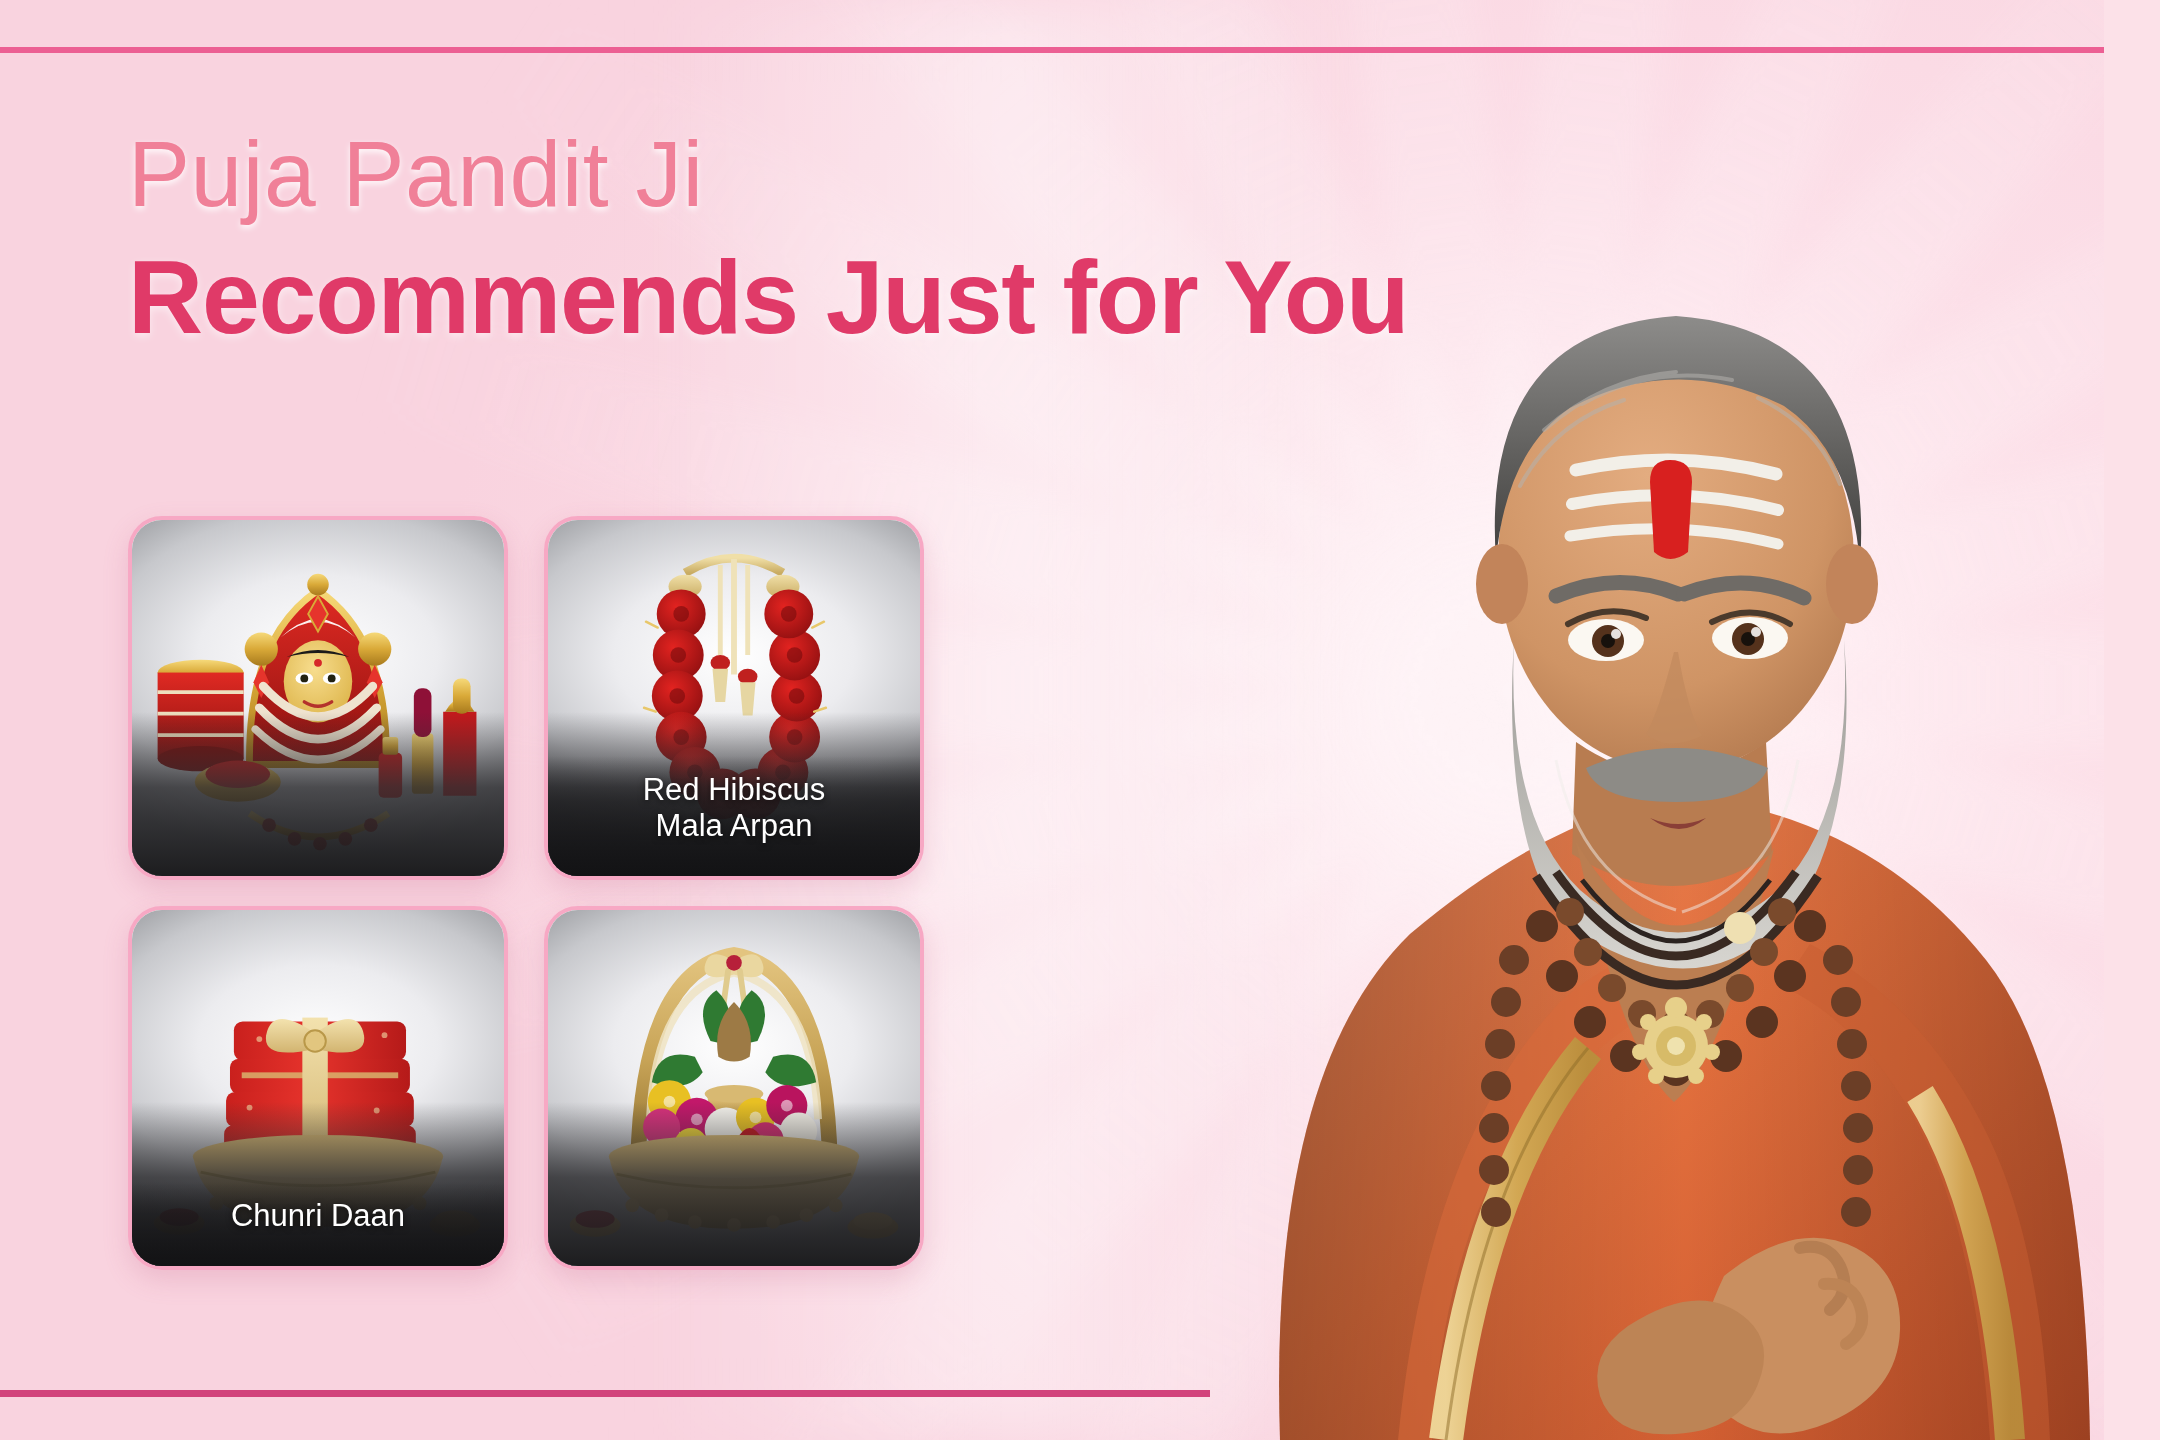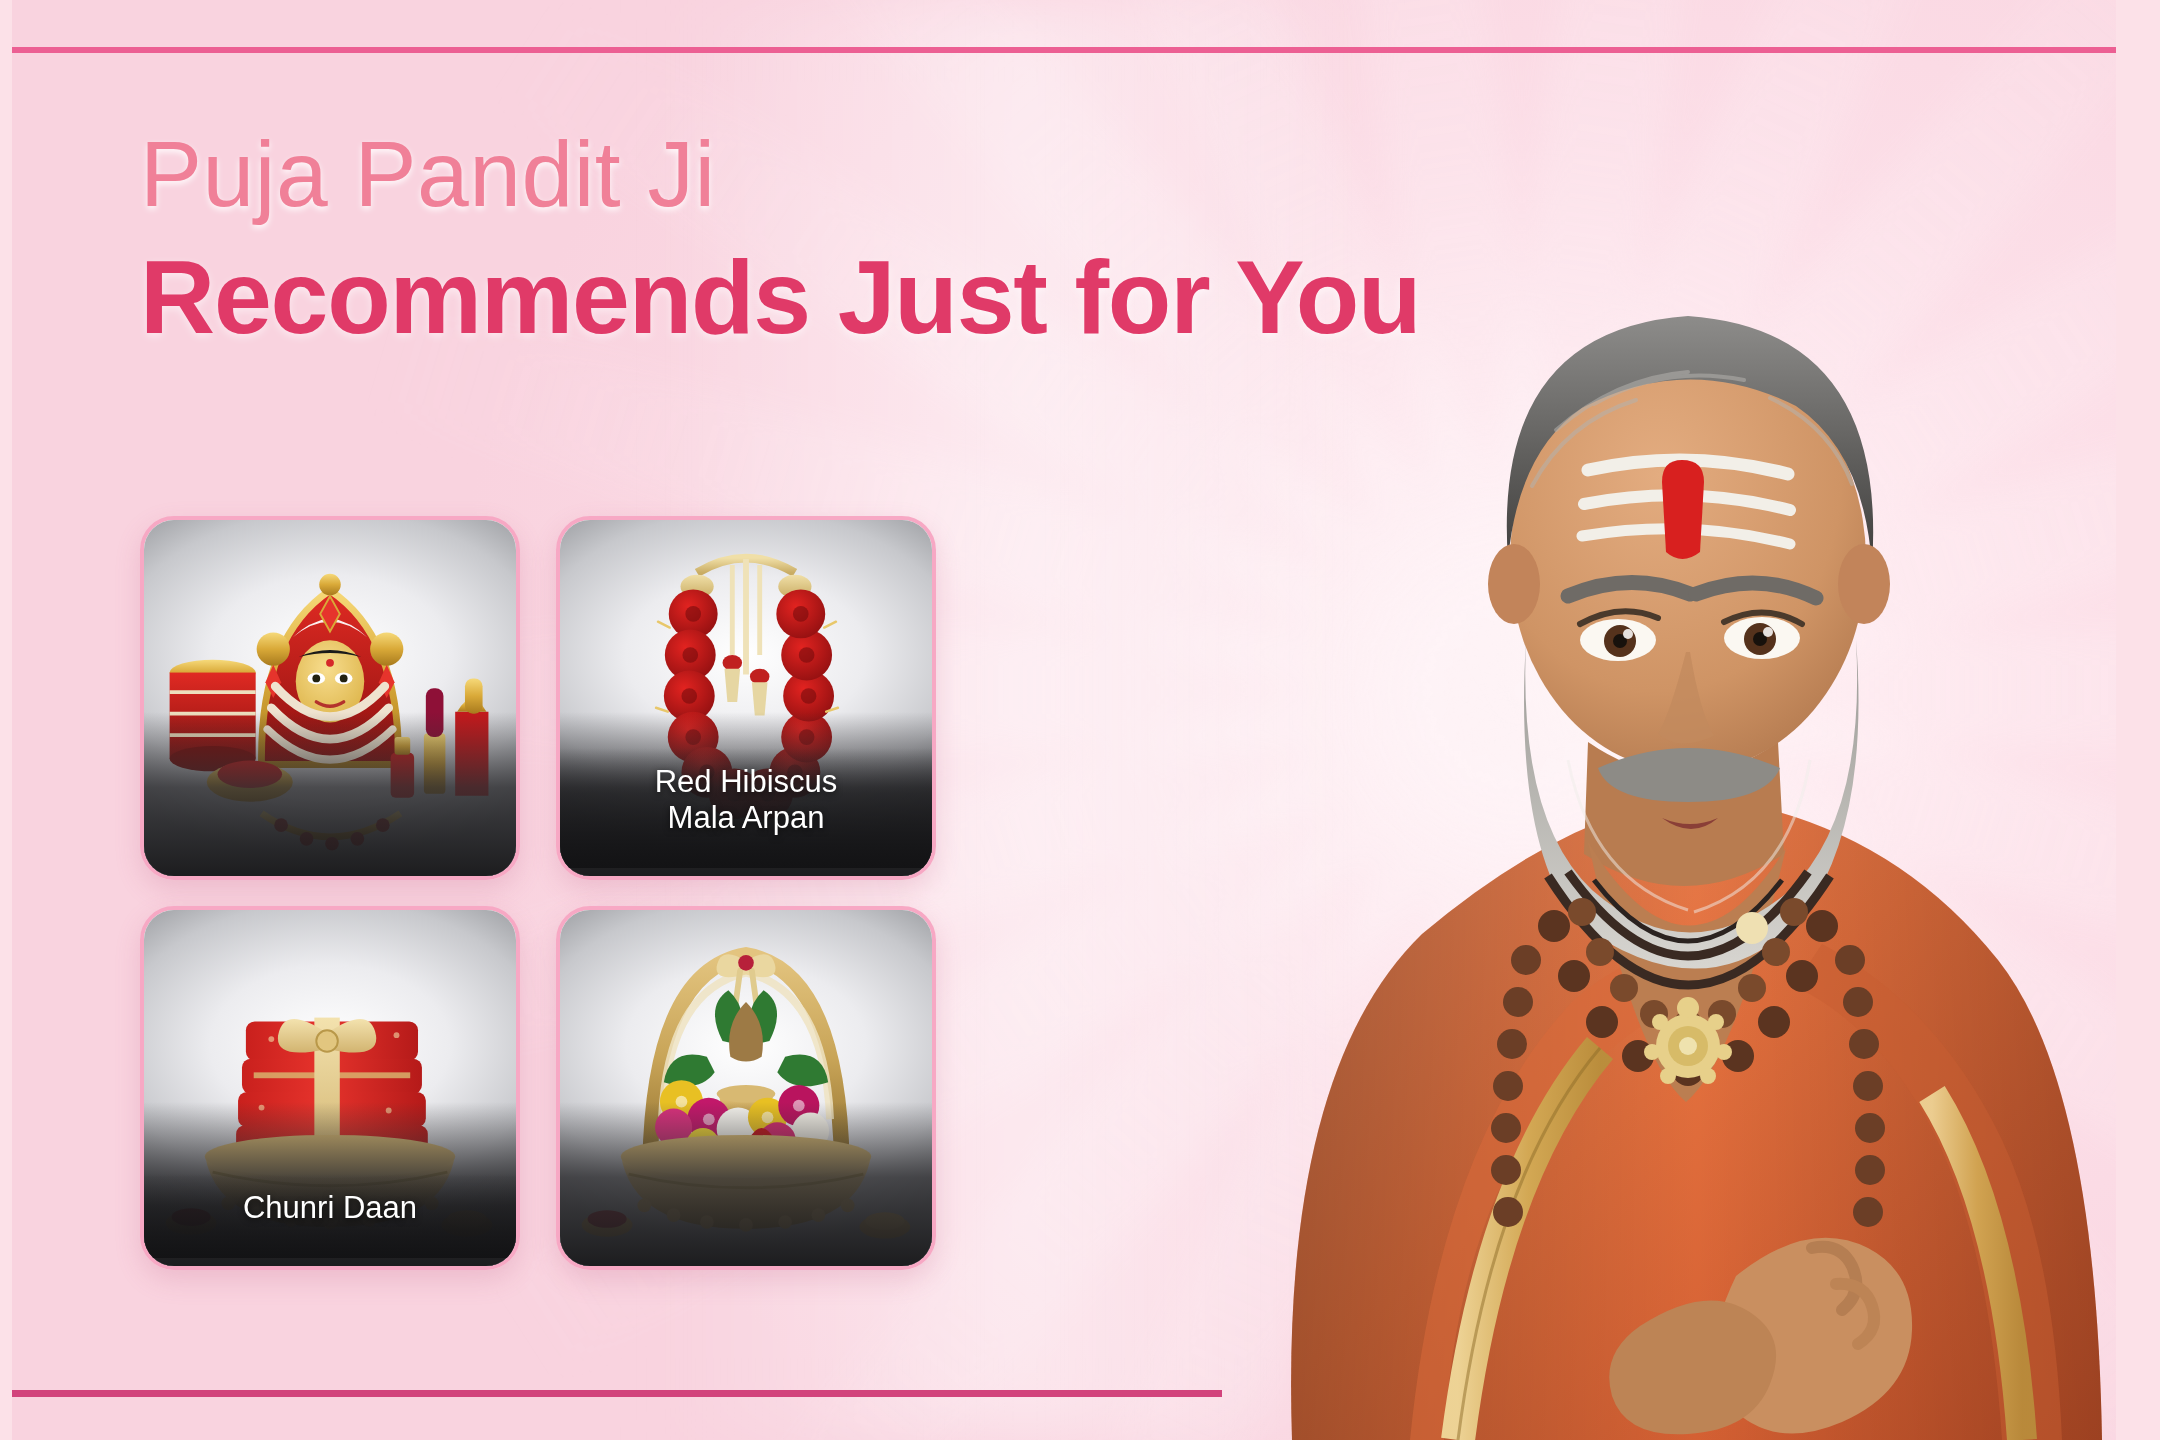--- a/index.html
+++ b/index.html
@@ -11,21 +11,20 @@
   }
 
   
   .banner {
     position:relative;
     width:2104px; height:1440px;
     overflow:hidden;
     background:
       radial-gradient(ellipse 1200px 1000px at 78% 46%, #ffe9ef 0%, #fcdfe8 46%, #f9d3df 100%),
       linear-gradient(160deg, #fde6ec 0%, #fbdde6 40%, #f8d2de 100%);
-    margin-left: 12px;
   }
 
   
   .sunburst {
     position:absolute;
     left:760px; top:-320px;
     width:1500px; height:1900px;
     pointer-events:none;
     opacity:.55;
   }
@@ -115,21 +114,21 @@
     position:absolute; left:0; right:0; bottom:0; height:46%;
     background:linear-gradient(180deg, rgba(60,60,64,0) 0%, rgba(46,46,49,.82) 46%, rgba(24,24,26,.96) 100%);
   }
 
   
   .art { position:absolute; inset:0; }
   .art svg { width:100%; height:100%; display:block; }
 
   
   .caption {
-    position:absolute; left:0; right:0; bottom:8px;
+    position:absolute; left:0; right:0; bottom:0;
     padding:16px 16px 32px;
     min-height:84px;
     display:flex; align-items:center; justify-content:center;
     background:linear-gradient(180deg, rgba(20,20,22,0) 0%, rgba(20,20,22,.55) 38%, rgba(18,18,20,.92) 100%);
   }
   .caption-text {
     color:#ffffff;
     font-size:31px;
     font-weight:400;
     line-height:1.16;

